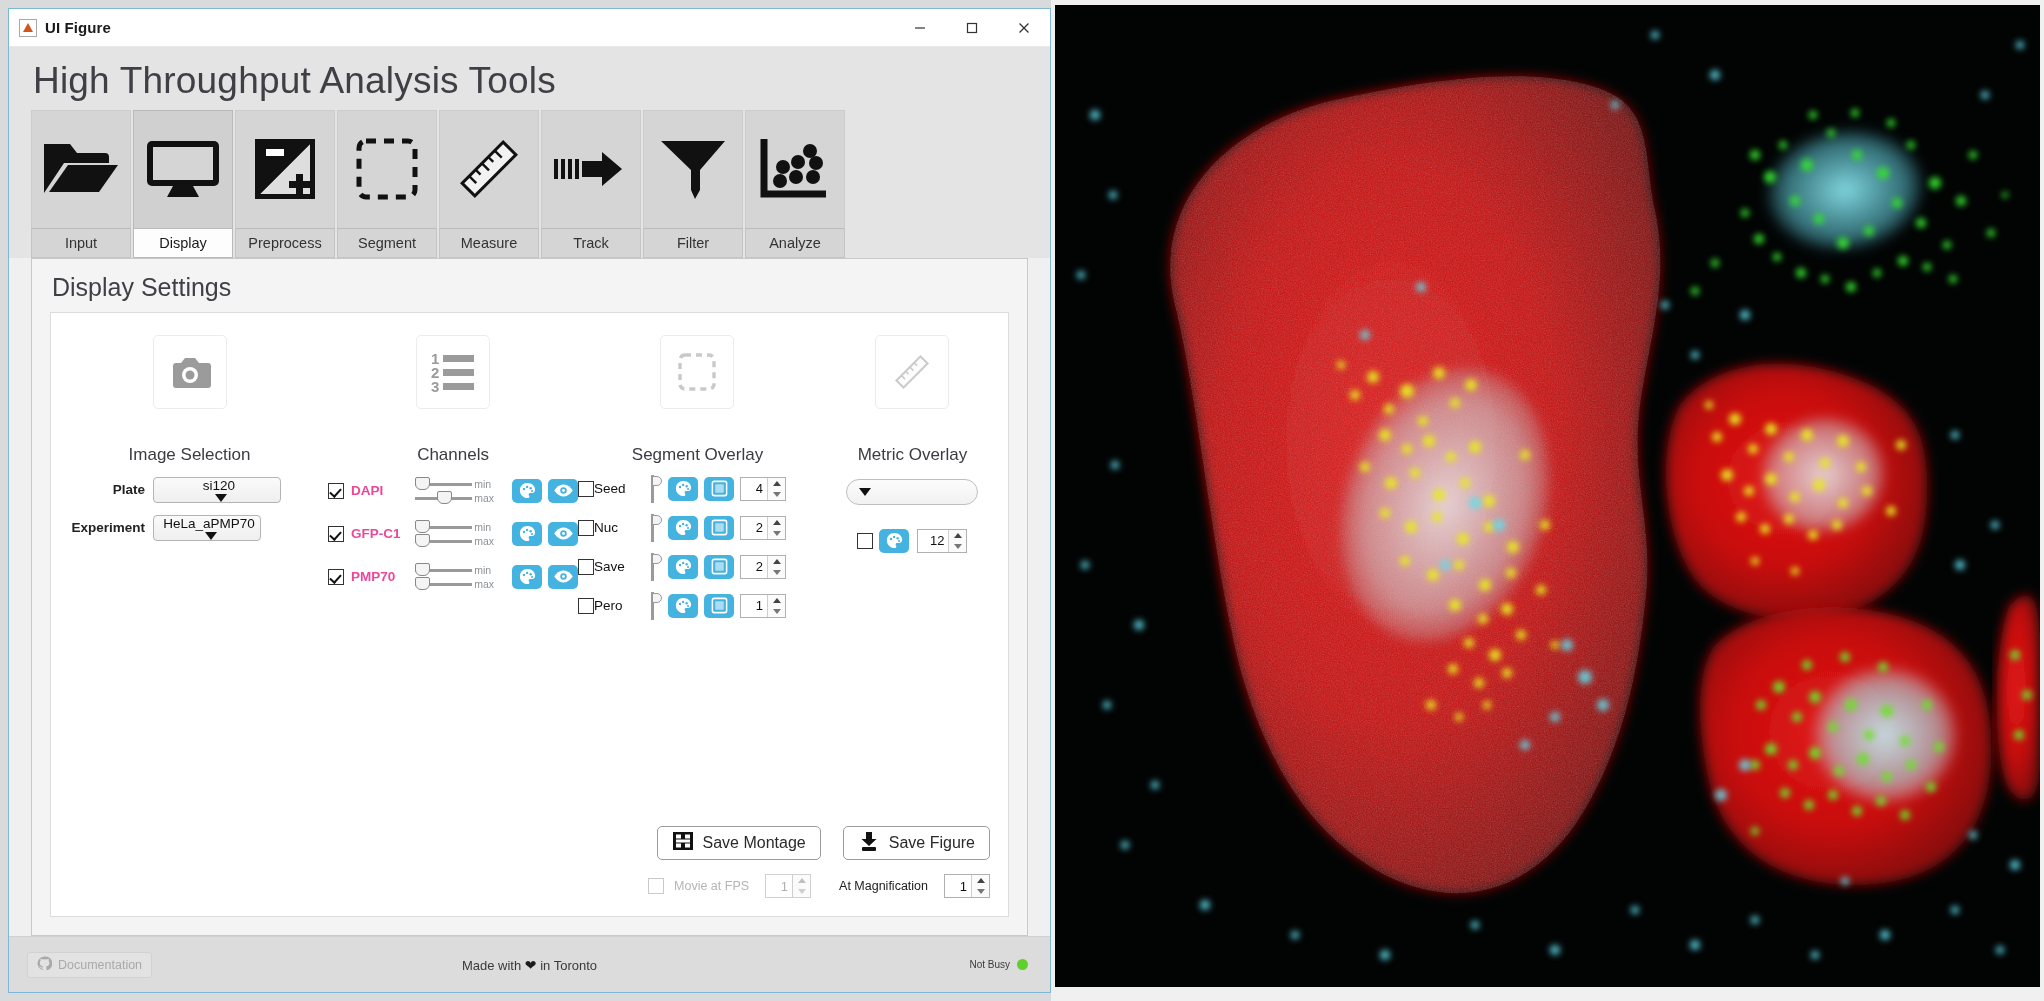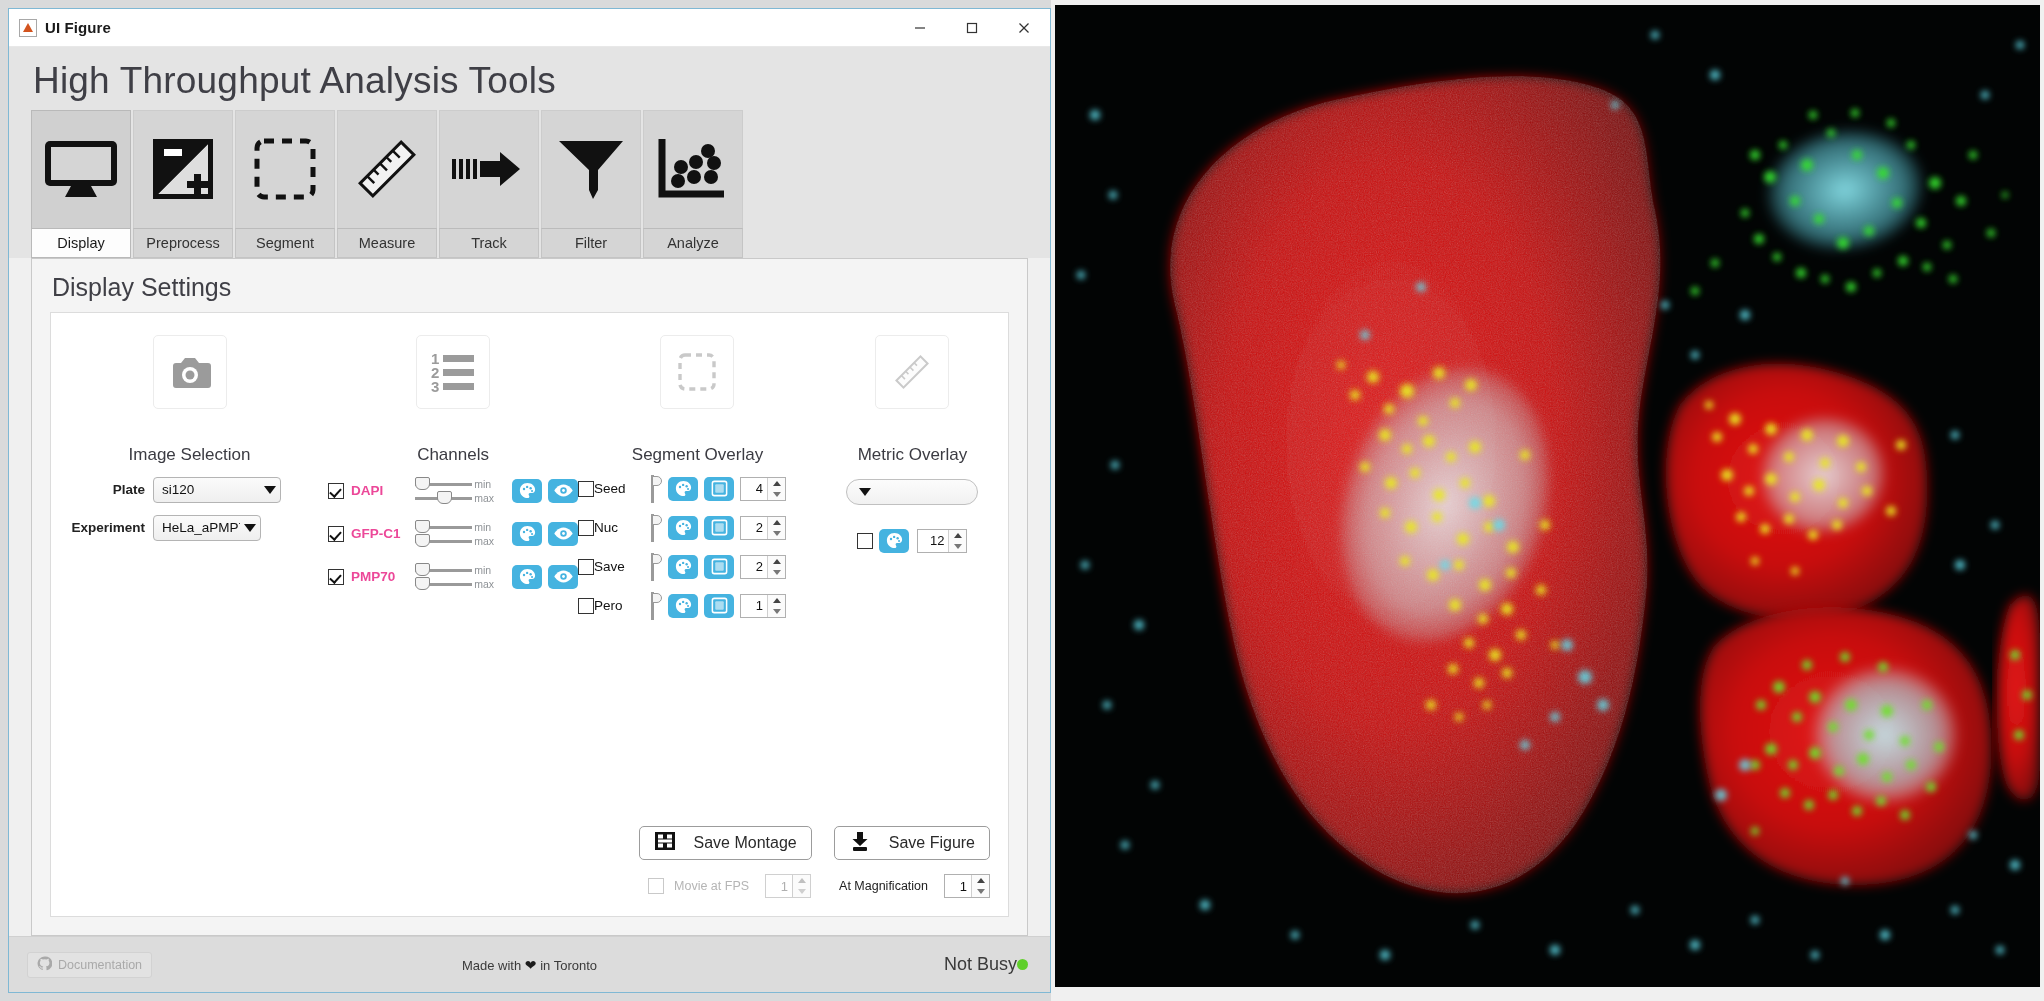--- a/index.html
+++ b/index.html
@@ -122,20 +122,21 @@
   
   #sec-image-selection { width: 290px; }
   .form-row { display: flex; align-items: center; margin-top: 12px; }
   .form-label { font-size: 13.5px; color: #222; text-align: right; width: 94px; margin-right: 8px; font-weight: bold; }
   .combo {
     height: 26px; border: 1px solid #b4b4b4; border-radius: 4px;
     background: linear-gradient(#fbfbfb,#efefef);
     display: flex; align-items: center; padding: 0 4px 0 8px;
     font-size: 13.5px; color: #111;
     position: relative;
+    flex-direction: column;
   }
   .combo .cval { flex: 1 1 auto; overflow: hidden; white-space: nowrap; }
   .caret {
     width: 0; height: 0; margin-left: 4px; flex: none;
     border-left: 6px solid transparent; border-right: 6px solid transparent;
     border-top: 8px solid #111;
   }
   #plate-combo { width: 128px; }
   #experiment-combo { width: 108px; }
 
@@ -213,21 +214,21 @@
     display: flex; align-items: center; padding: 0 8px;
   }
   #metric-row { display: flex; align-items: center; justify-content: center; margin-top: 24px; }
 
   
   #save-area { position: absolute; right: 18px; bottom: 18px; width: 420px; }
   #save-buttons { display: flex; justify-content: flex-end; gap: 22px; }
   .save-btn {
     height: 34px; border: 1px solid #9c9c9c; border-radius: 5px;
     background: #ffffff; display: flex; align-items: center;
-    padding: 0 14px; gap: 18px;
+    padding: 0 14px; gap: 9px;
     font-size: 16px; color: #2a2a2a; font-weight: 300;
   }
   #save-subrow { display: flex; justify-content: flex-end; align-items: center; margin-top: 14px; gap: 10px; }
   .sub-label { font-size: 12.5px; color: #222; }
   .sub-label.dim { color: #b5b5b5; }
   .chk.dim { border-color: #c9c9c9; }
 
   
   #footer {
     height: 56px; background: #dcdcdc; flex: none;
@@ -238,22 +239,22 @@
     margin-left: 18px; height: 26px; border: 1px solid #d2d2d2; background: #e2e2e2;
     border-radius: 3px; display: flex; align-items: center; gap: 6px; padding: 0 9px;
     font-size: 12.5px; color: #a9a9a9;
   }
   #made-with {
     position: absolute; left: 0; right: 0; text-align: center;
     font-size: 13px; color: #3a3a3a;
   }
   #made-with .heart { color: #1c1c1c; font-size: 14px; }
   #busy {
-    margin-left: auto; margin-right: 22px; display: flex; align-items: center; 
-    font-size: 18px; color: #3a3a3a;
+    margin-left: auto; margin-right: 22px; display: flex; align-items: center; gap: 7px;
+    font-size: 10px; color: #3a3a3a;
   }
   #busy .dot { width: 11px; height: 11px; border-radius: 50%; background: #5fcf2a; display: inline-block; }
 
   
   #image-viewer {
     position: absolute; left: 1051px; top: 0;
     width: 993px; height: 1001px;
     background: #f0f0f0;
     overflow: hidden;
   }
@@ -291,20 +292,29 @@
         </div>
       </div>
     </div>
 
     <div id="app-header">
       <div id="app-title">High Throughput Analysis Tools</div>
     </div>
 
     <div id="toolbar">
 
+      <div class="tab">
+        <div class="tab-icon-box">
+          <svg width="78" height="62" viewBox="0 0 78 62">
+            <path d="M2 6 h26 l7 9 h28 a4 4 0 0 1 4 4 v6 h-45 l-20 30 z" fill="#111"></path>
+            <path d="M7 54 l19 -27 h50 l-19 27 z" fill="#111"></path>
+          </svg>
+        </div>
+        <div class="tab-label">Input</div>
+      </div>
 
       <div class="tab selected">
         <div class="tab-icon-box">
           <svg width="80" height="62" viewBox="0 0 80 62">
             <rect x="4" y="3" width="72" height="45" rx="5" fill="#111"></rect>
             <rect x="10" y="9" width="60" height="33" fill="#d5d5d5"></rect>
             <path d="M30 48 h20 l6 11 h-32 z" fill="#111"></path>
           </svg>
         </div>
         <div class="tab-label">Display</div>

